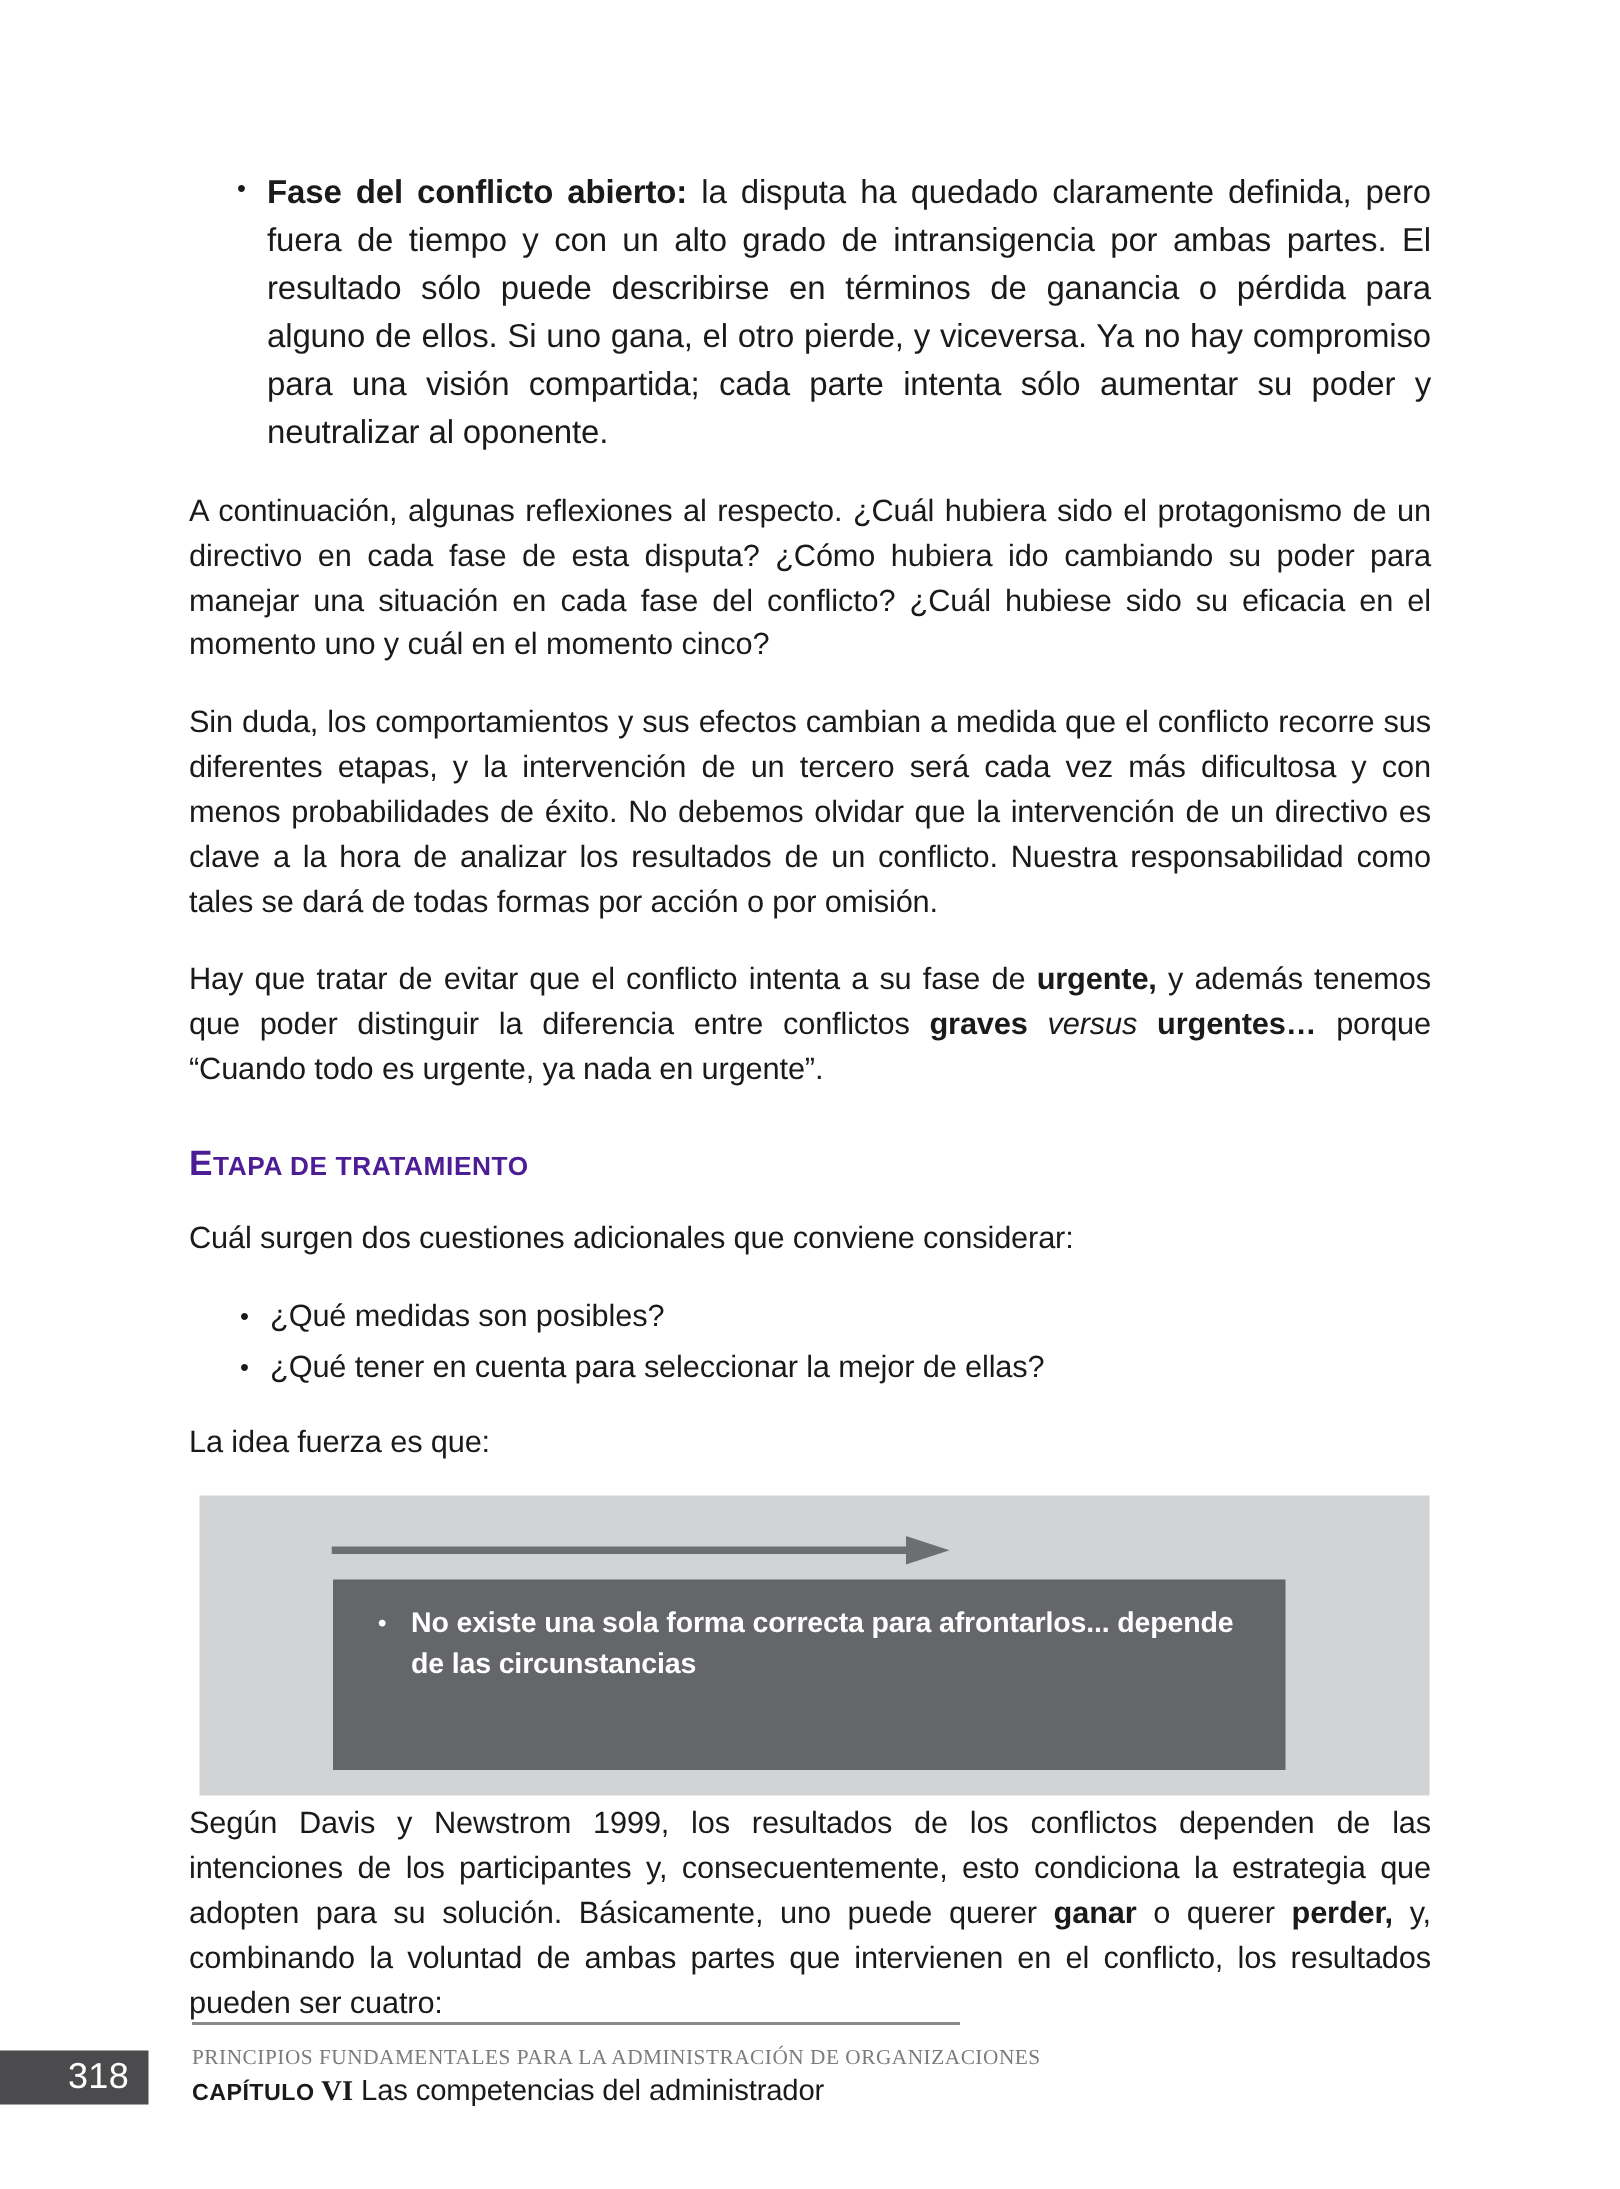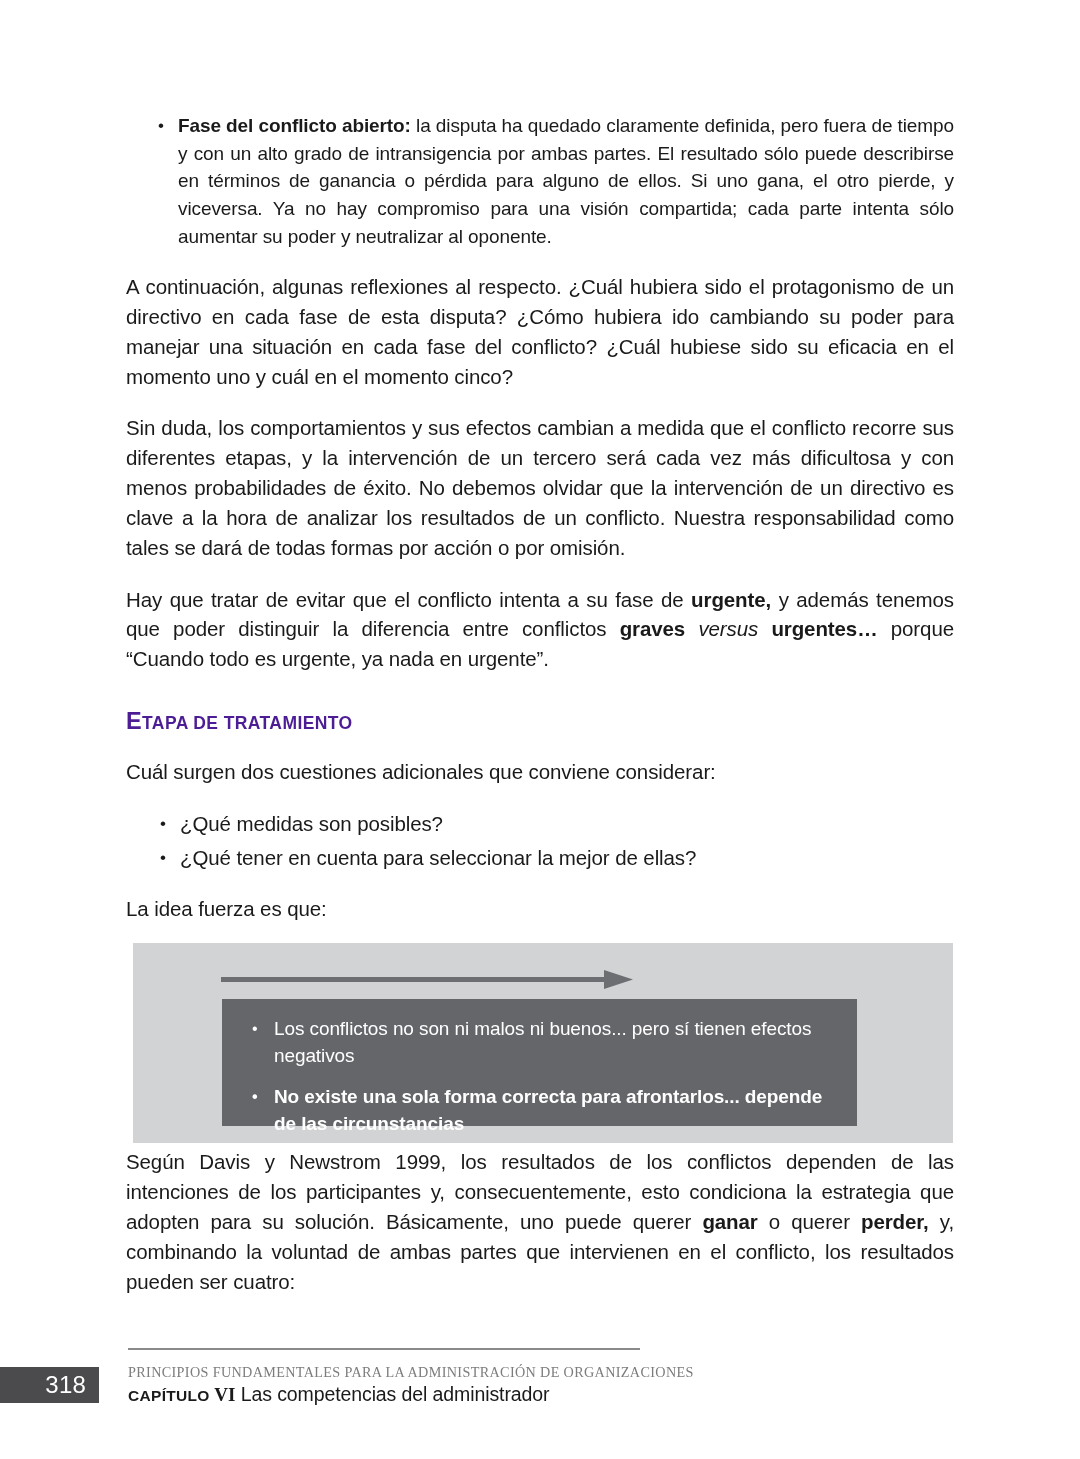--- a/index.html
+++ b/index.html
@@ -46,21 +46,21 @@
 
   
   ul.bullets {
     margin: 0 0 22px 0;
     padding: 0;
     list-style: none;
   }
   ul.bullets > li {
     position: relative;
     padding-left: 52px;
-    font-size: 19px;
+    font-size: 22px;
     line-height: 1.455;
     text-align: justify;
     margin-bottom: 0;
     letter-spacing: -0.1px;
   }
   ul.bullets > li::before {
     content: "•";
     position: absolute;
     left: 32px;
     top: 0;
@@ -254,21 +254,20 @@
     <div class="figure-wrap">
       <div class="figure-panel"></div>
 
       <svg class="arrow" viewBox="0 0 412 22" xmlns="http://www.w3.org/2000/svg" aria-hidden="true">
         <line x1="0" y1="10.5" x2="386" y2="10.5" stroke="#6d6e71" stroke-width="5"></line>
         <polygon points="383,1 412,10.5 383,20" fill="#6d6e71"></polygon>
       </svg>
 
       <div class="dark-box">
         <ul class="dark-bullets">
-          <li>Los conflictos no son ni malos ni buenos... pero sí tienen efectos negativos</li>
           <li>No existe una sola forma correcta para afrontarlos... depende de las circunstancias</li>
         </ul>
       </div>
     </div>
 
 
     <p class="body-text"><span>Según Davis y Newstrom 1999, los resultados de los conflictos dependen de las intenciones de los participantes y, consecuentemente, esto condiciona la estrategia que adopten para su solución. Básicamente, uno puede querer </span><b>ganar</b><span> o querer </span><b>perder,</b><span> y, combinando la voluntad de ambas partes que intervienen en el conflicto, los resultados pueden ser cuatro:</span></p>
 
   </div>
 

